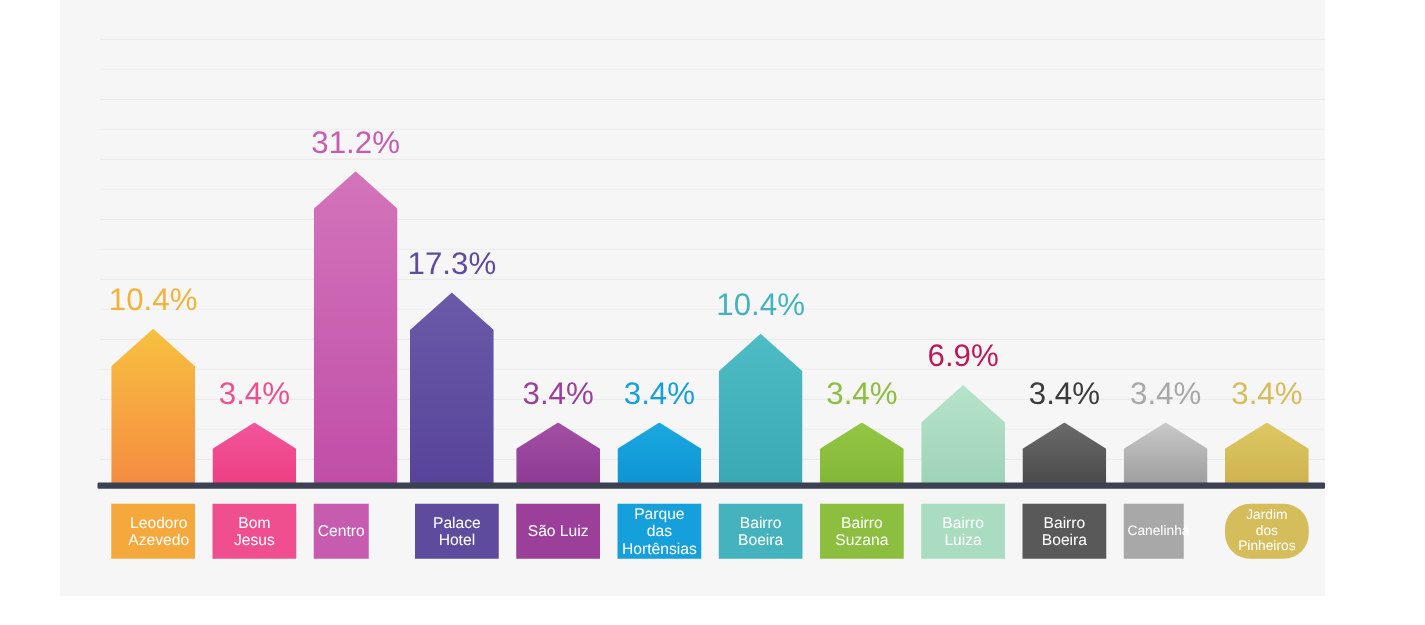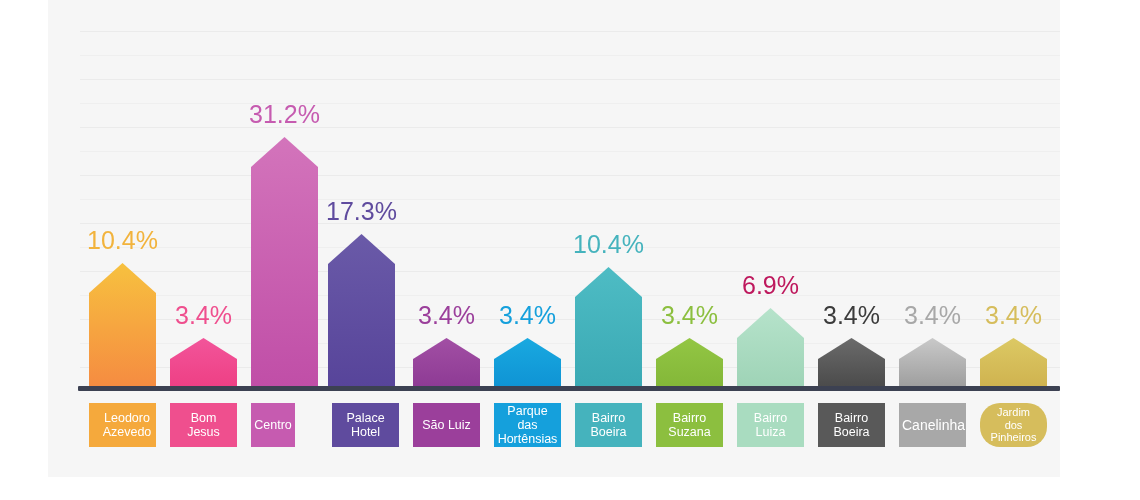--- a/index.html
+++ b/index.html
@@ -346,21 +346,21 @@
           <span style="display:block;font-style:normal">Bairro</span>
           <span style="display:block;font-style:normal">Luiza</span>
         </span>
       </div>
       <div class="cat-label" style="left: 818px; width: 67px; background: rgb(89, 89, 89);">
         <span>
           <span style="display:block;font-style:normal">Bairro</span>
           <span style="display:block;font-style:normal">Boeira</span>
         </span>
       </div>
-      <div class="cat-label" style="left: 899px; width: 67px; background: rgb(168, 168, 168); font-size: 14px;">
+      <div class="cat-label" style="left: 899px; width: 48px; background: rgb(168, 168, 168); font-size: 11px;">
         <span>
           <span style="display:block;font-style:normal">Canelinha</span>
         </span>
       </div>
       <div class="cat-label" style="left: 980px; width: 67px; background: rgb(214, 189, 92); font-size: 11px; line-height: 12.5px; border-radius: 20px;">
         <span>
           <span style="display:block;font-style:normal">Jardim</span>
           <span style="display:block;font-style:normal">dos</span>
           <span style="display:block;font-style:normal">Pinheiros</span>
         </span>

